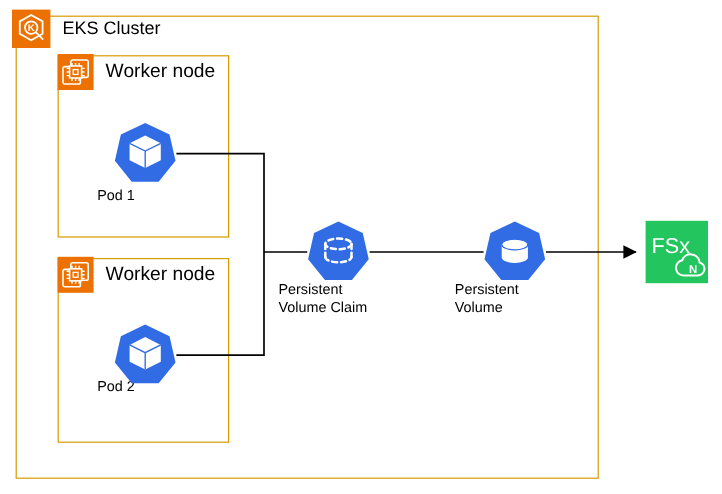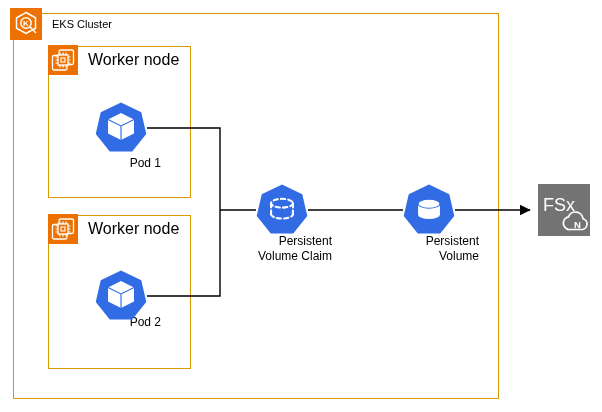--- a/index.html
+++ b/index.html
@@ -8,29 +8,29 @@
     font-family:"Liberation Sans",sans-serif;color:#000;overflow:hidden;
   }
   .group-box{
     position:absolute;border:1px solid #D79B00;background:transparent;box-sizing:border-box;
   }
   .aws-icon{
     position:absolute;display:flex;align-items:center;justify-content:center;z-index:4;
   }
   .aws-icon svg{display:block;}
   .orange-fill{background:#ED7100;}
-  .green-fill{background:#737373;text-align:right;}
+  .green-fill{background:#22c55e;text-align:right;}
   .box-label{
     position:absolute;font-size:16px;line-height:30px;white-space:nowrap;z-index:3;
   }
   .cluster-label{
-    position:absolute;font-size:11px;line-height:32px;white-space:nowrap;z-index:3;
+    position:absolute;font-size:15px;line-height:32px;white-space:nowrap;z-index:3;
   }
   .node-label{
-    position:absolute;font-size:12px;line-height:1.22;text-align:right;
+    position:absolute;font-size:12px;line-height:1.22;text-align:left;
     white-space:pre-line;z-index:3;
   }
   #connectors{position:absolute;left:0;top:0;z-index:2;}
   .k8s-node{position:absolute;width:52px;height:52px;z-index:4;}
 </style>
 </head>
 <body>
 
 <div id="canvas">
 

